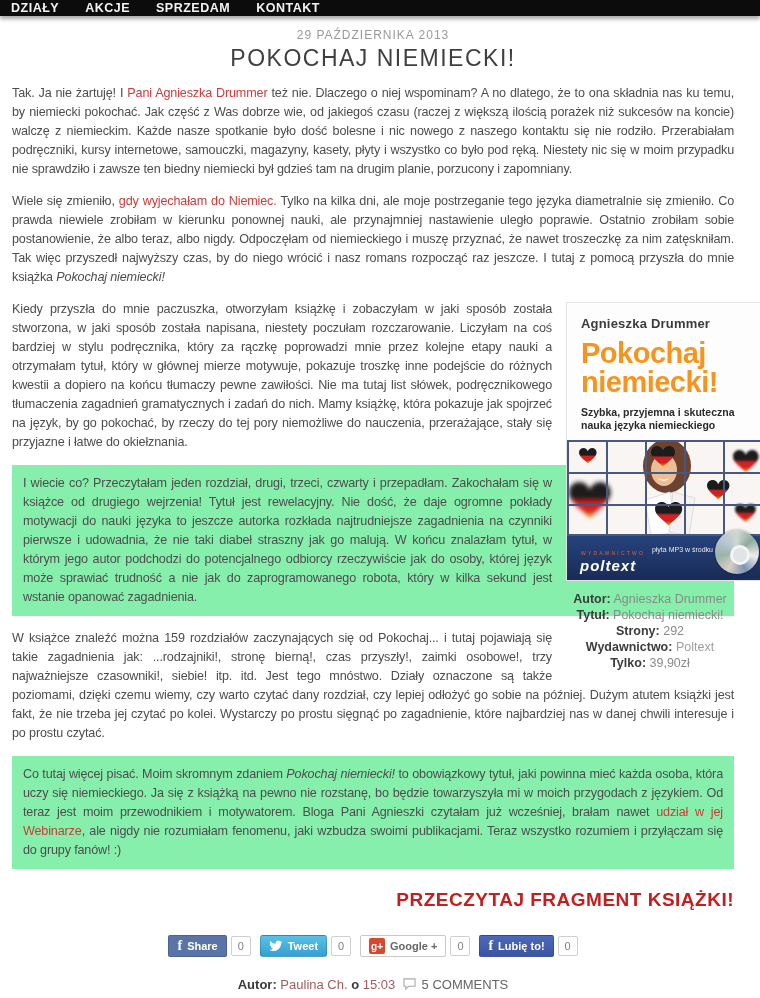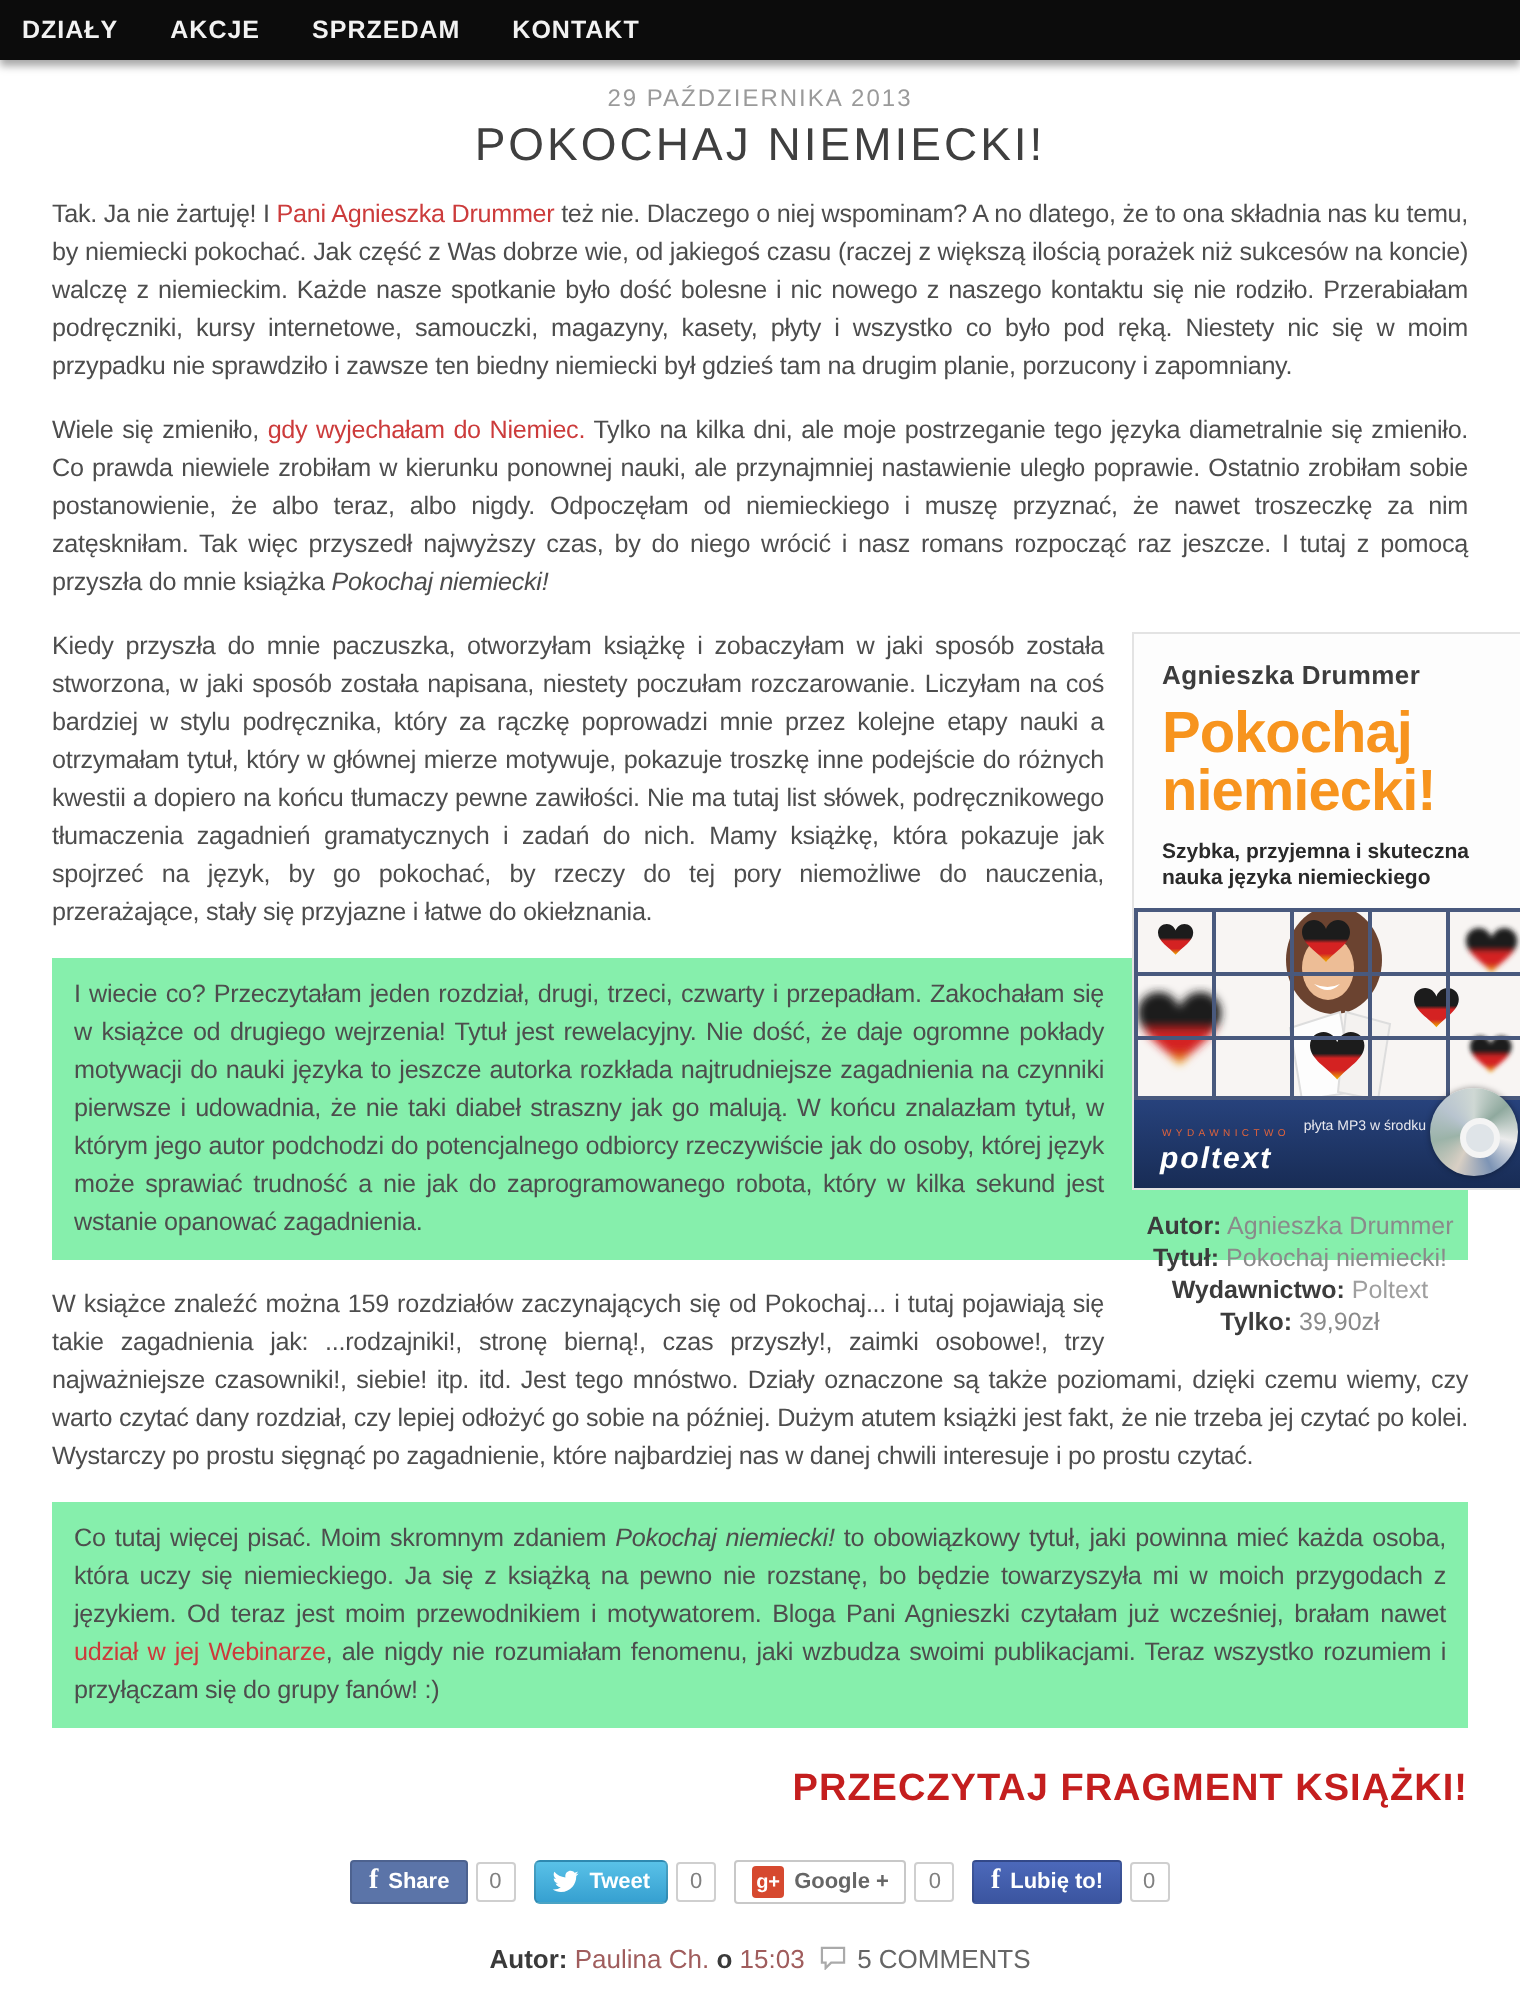--- a/index.html
+++ b/index.html
@@ -4,31 +4,31 @@
 <style>
   * { margin:0; padding:0; box-sizing:border-box; }
   html,body { background:#fff; }
   body {
     width:760px; height:998px; overflow:hidden; margin:0 auto;
     font-family:"Liberation Sans","DejaVu Sans",sans-serif;
     color:#4d4d4d;
   }
   
   .topnav {
-    height:30px; background:#0c0c0c; display:flex; align-items:center;
+    height:16px; background:#0c0c0c; display:flex; align-items:center;
     padding-left:11px; gap:26px;
     box-shadow:0 3px 4px rgba(0,0,0,.35);
     position:relative; z-index:5;
   }
   .topnav a {
     color:#f2f2f2; text-decoration:none; font-size:12.5px; font-weight:bold;
     letter-spacing:.5px; cursor:pointer;
   }
   
-  .article { padding:8px 26px 0 26px; }
+  .article { padding:8px 26px 0 12px; }
   .post-date {
     text-align:center; color:#9a9a9a; font-size:12px; letter-spacing:1px;
     margin-top:4px;
   }
   .post-title {
     text-align:center; color:#3f3f3f; font-size:23px; font-weight:normal;
     letter-spacing:1.5px; margin:3px 0 12px 0;
   }
   .body-text p, .green-box {
     font-size:12.6px; line-height:19px; text-align:justify;
@@ -182,20 +182,21 @@
         <div class="cover-band">
           <span class="pub-prefix">wydawnictwo</span>
           <span class="pub-name">poltext</span>
           <span class="cd-note">płyta MP3 w środku</span>
           <span class="cd"></span>
         </div>
       </a>
       <div class="book-details">
         <div><span class="lbl">Autor:</span> <span class="val">Agnieszka Drummer</span></div>
         <div><span class="lbl">Tytuł:</span> <span class="val">Pokochaj niemiecki!</span></div>
+        <div><span class="lbl">Strony:</span> <span class="val">292</span></div>
         <div><span class="lbl">Wydawnictwo:</span> <span class="val muted">Poltext</span></div>
         <div><span class="lbl">Tylko:</span> <span class="val">39,90zł</span></div>
       </div>
     </aside>
 
     <p>Kiedy przyszła do mnie paczuszka, otworzyłam książkę i zobaczyłam w jaki sposób została stworzona, w jaki sposób została napisana, niestety poczułam rozczarowanie. Liczyłam na coś bardziej w stylu podręcznika, który za rączkę poprowadzi mnie przez kolejne etapy nauki a otrzymałam tytuł, który w głównej mierze motywuje, pokazuje troszkę inne podejście do różnych kwestii a dopiero na końcu tłumaczy pewne zawiłości. Nie ma tutaj list słówek, podręcznikowego tłumaczenia zagadnień gramatycznych i zadań do nich. Mamy książkę, która pokazuje jak spojrzeć na język, by go pokochać, by rzeczy do tej pory niemożliwe do nauczenia, przerażające, stały się przyjazne i łatwe do okiełznania.</p>
 
     <div class="green-box">I wiecie co? Przeczytałam jeden rozdział, drugi, trzeci, czwarty i przepadłam. Zakochałam się w książce od drugiego wejrzenia! Tytuł jest rewelacyjny. Nie dość, że daje ogromne pokłady motywacji do nauki języka to jeszcze autorka rozkłada najtrudniejsze zagadnienia na czynniki pierwsze i udowadnia, że nie taki diabeł straszny jak go malują. W końcu znalazłam tytuł, w którym jego autor podchodzi do potencjalnego odbiorcy rzeczywiście jak do osoby, której język może sprawiać trudność a nie jak do zaprogramowanego robota, który w kilka sekund jest wstanie opanować zagadnienia.</div>
 
     <p>W książce znaleźć można 159 rozdziałów zaczynających się od Pokochaj... i tutaj pojawiają się takie zagadnienia jak: ...rodzajniki!, stronę bierną!, czas przyszły!, zaimki osobowe!, trzy najważniejsze czasowniki!, siebie! itp. itd. Jest tego mnóstwo. Działy oznaczone są także poziomami, dzięki czemu wiemy, czy warto czytać dany rozdział, czy lepiej odłożyć go sobie na później. Dużym atutem książki jest fakt, że nie trzeba jej czytać po kolei. Wystarczy po prostu sięgnąć po zagadnienie, które najbardziej nas w danej chwili interesuje i po prostu czytać.</p>

